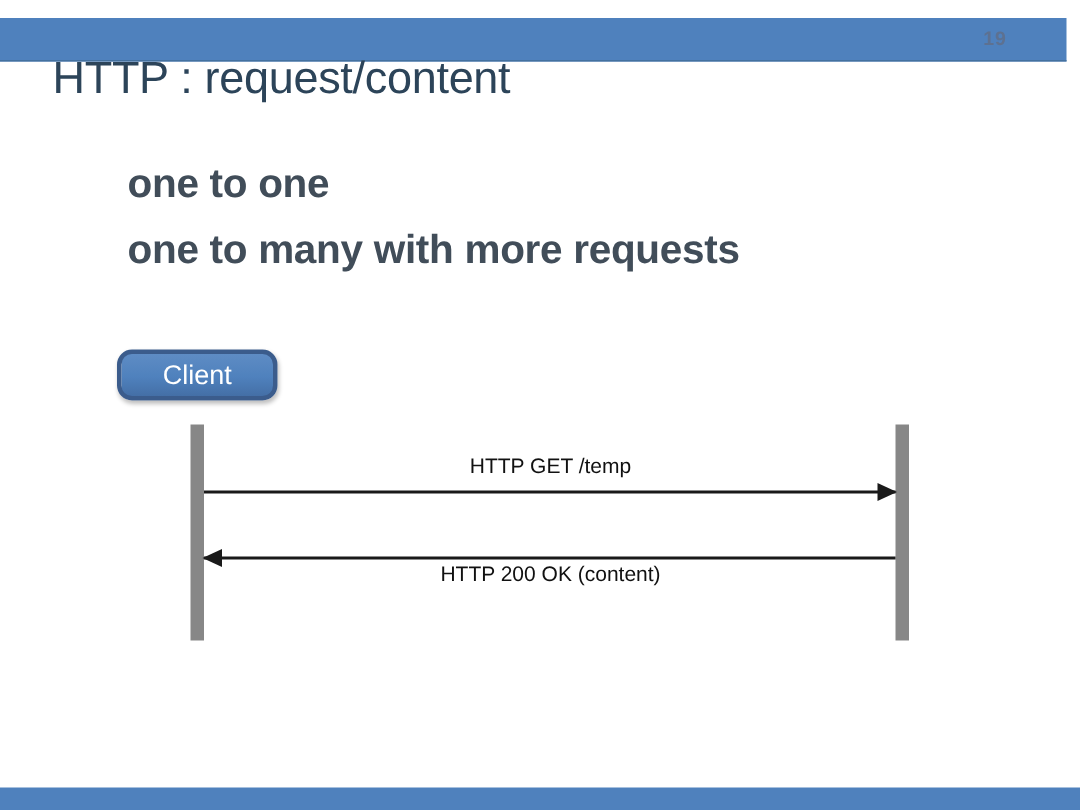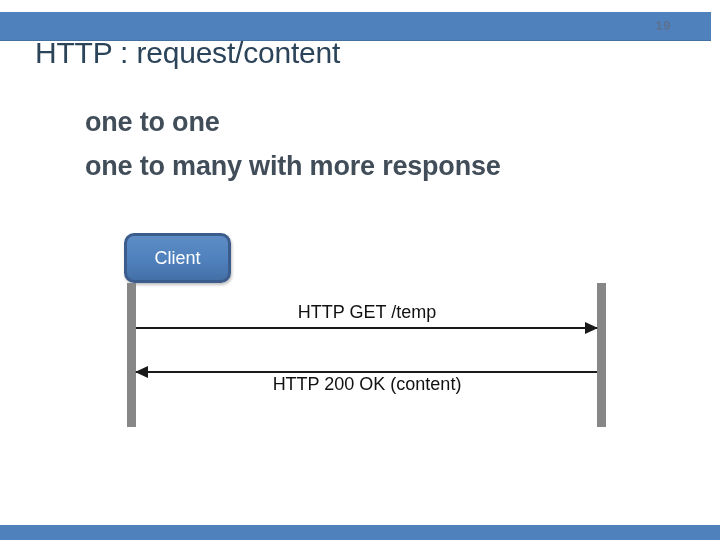--- a/index.html
+++ b/index.html
@@ -26,25 +26,24 @@
     position:absolute;left:41px;
     font-size:27px;font-weight:700;color:var(--body-color,#414d59);
     letter-spacing:-.2px;
     margin-left:44px;
   }
   .body-line-1{top:107px;}
   .body-line-2{top:151px;}
 
   
   .node{
-    position:absolute;top:233px;height:50px;box-sizing:border-box;
+    position:absolute;top:233px;height:34px;box-sizing:border-box;
     border-radius:10px;display:flex;align-items:center;justify-content:center;
     color:#ffffff;font-size:18px;
     box-shadow:1px 2px 3px rgba(0,0,0,.25);
-    margin-left:46px;
   }
   .client-node{
     left:78px;width:107px;
     background:linear-gradient(180deg,#5e8cc4 0%,var(--client-fill,#4f81bd) 55%,#446fa6 100%);
     border:3px solid var(--client-border,#3b5c8c);
   }
   .server-node{
     left:548px;width:106px;
     background:linear-gradient(180deg,#f9a45f 0%,var(--server-fill,#f79646) 55%,#ef8a36 100%);
     border:3px solid var(--server-border,#45455a);
@@ -65,21 +64,21 @@
   .response-arrow{top:371px;}
   .arrowhead{
     position:absolute;width:0;height:0;top:-5px;
     border-top:6px solid transparent;border-bottom:6px solid transparent;
   }
   .arrowhead-right{right:-1px;border-left:13px solid var(--arrow-black,#1a1a1a);}
   .arrowhead-left{left:-1px;border-right:13px solid var(--arrow-black,#1a1a1a);}
 
   .msg-label{
     position:absolute;left:136px;width:462px;text-align:center;
-    font-size:18px;color:#111111;font-weight:400;
+    font-size:14px;color:#111111;font-weight:400;
   }
   .request-label{top:302px;}
   .response-label{top:346px;margin-top:28px;}
 
   .bottom-bar{
     position:absolute;left:0;bottom:0;width:720px;height:15px;
     background:var(--bar-blue,#4f81bd);
   }
 </style>
 </head>
@@ -87,21 +86,21 @@
 
 <div class="slide">
 
   <div class="top-bar">
     <span class="page-number">19</span>
   </div>
 
   <div class="slide-title">HTTP : request/content</div>
 
   <div class="body-line body-line-1">one to one</div>
-  <div class="body-line body-line-2">one to many with more response</div>
+  <div class="body-line body-line-2">one to many with more requests</div>
 
   <div class="node client-node">
     <span>Client</span>
   </div>
 
   <div class="lifeline client-lifeline"></div>
   <div class="lifeline server-lifeline"></div>
 
   <div class="msg-label request-label">HTTP GET /temp</div>
   <div class="msg-line request-arrow">

